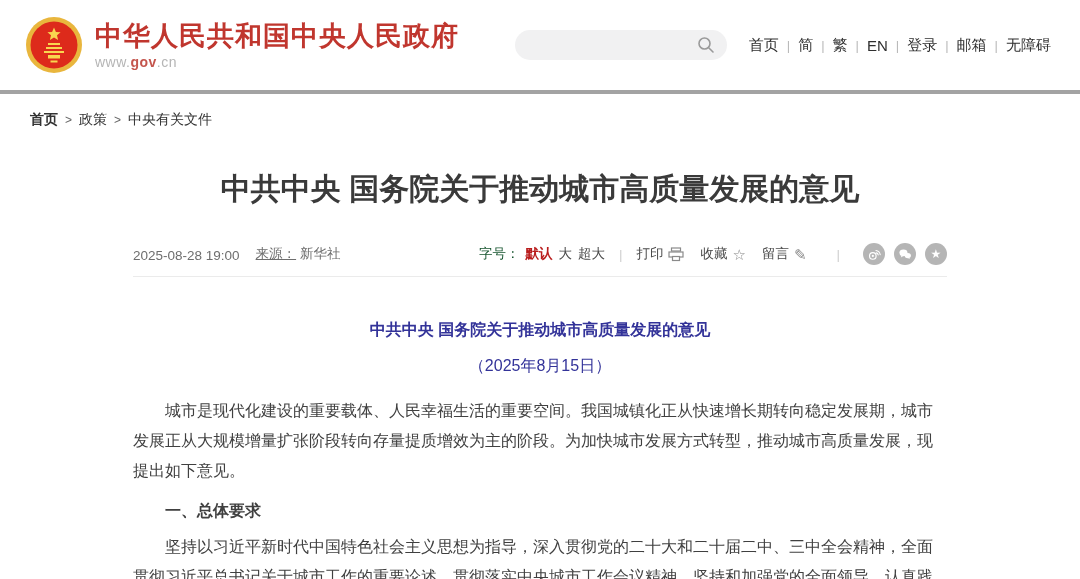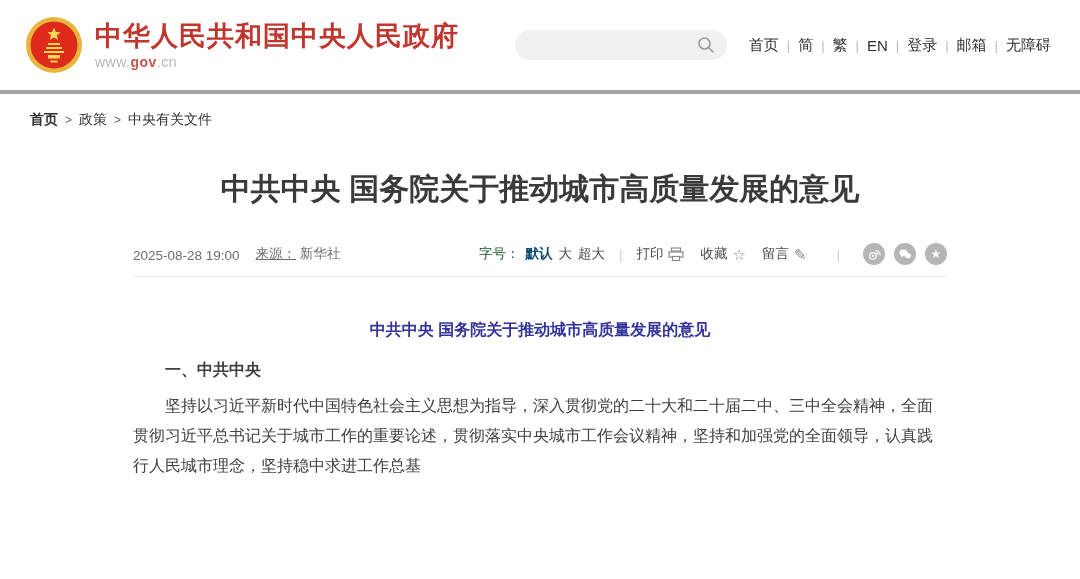--- a/index.html
+++ b/index.html
@@ -63,21 +63,21 @@
   .meta-row {
     margin-top: 34px; display: flex; align-items: center;
     font-size: 13.5px; color: #6e6e6e;
   }
   .meta-left { display: flex; align-items: flex-end; white-space: nowrap; }
   .meta-left .src-label { margin-left: 16px; text-decoration: underline; }
   .meta-left .src-value { margin-left: 4px; }
   .meta-right { margin-left: auto; display: flex; align-items: center; white-space: nowrap; }
   .fs-label { color: #14532d; }
   .fs-opt { margin-left: 6px; color: #4a4a4a; cursor: pointer; }
-  .fs-opt.active { color: #0c4a6e; font-weight: bold; }
+  .fs-opt.active { color: #b91c1c; font-weight: bold; }
   .meta-pipe { color: #cfcfcf; margin: 0 14px; }
   .tool { display: inline-flex; align-items: center; color: #4a4a4a; cursor: pointer; margin-right: 16px; justify-content: flex-end; }
   .tool:last-of-type { margin-right: 0; }
   .tool .t-icon { margin-left: 5px; color: #8a8a8a; font-size: 15px; line-height: 1; display: inline-flex; }
   .share-group { display: flex; align-items: center; }
   .share-circle {
     width: 22px; height: 22px; border-radius: 50%; background: #b5b5b5;
     display: inline-flex; align-items: center; justify-content: center;
     margin-left: 9px; cursor: pointer; color: #fff; font-size: 12px; line-height: 1;
   }
@@ -206,16 +206,18 @@
           <span>★</span>
         </span>
       </span>
     </div>
   </div>
 
   <hr class="meta-divider">
 
   <article class="article-body">
     <p class="doc-title">中共中央 国务院关于推动城市高质量发展的意见</p>
-    <p class="p-indent section-heading">一、中共中央</p>
+    <p class="doc-date">（2025年8月15日）</p>
+    <p class="p-indent para-first">城市是现代化建设的重要载体、人民幸福生活的重要空间。我国城镇化正从快速增长期转向稳定发展期，城市发展正从大规模增量扩张阶段转向存量提质增效为主的阶段。为加快城市发展方式转型，推动城市高质量发展，现提出如下意见。</p>
+    <p class="p-indent section-heading">一、总体要求</p>
     <p class="p-indent">坚持以习近平新时代中国特色社会主义思想为指导，深入贯彻党的二十大和二十届二中、三中全会精神，全面贯彻习近平总书记关于城市工作的重要论述，贯彻落实中央城市工作会议精神，坚持和加强党的全面领导，认真践行人民城市理念，坚持稳中求进工作总基</p>
   </article>
 </main>
 
 </body></html>

